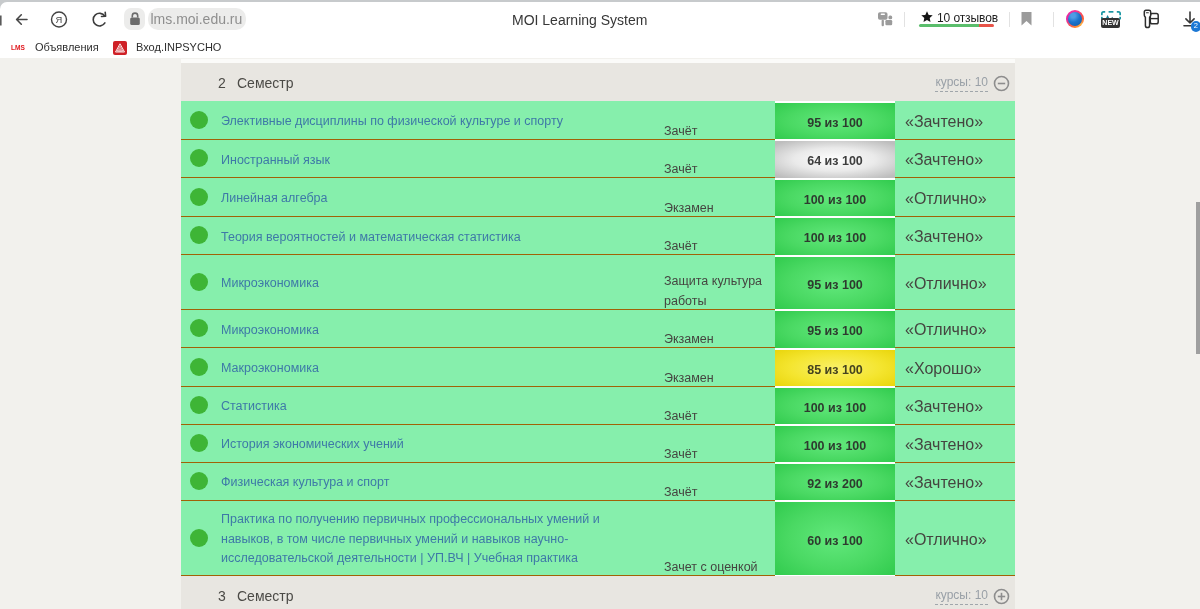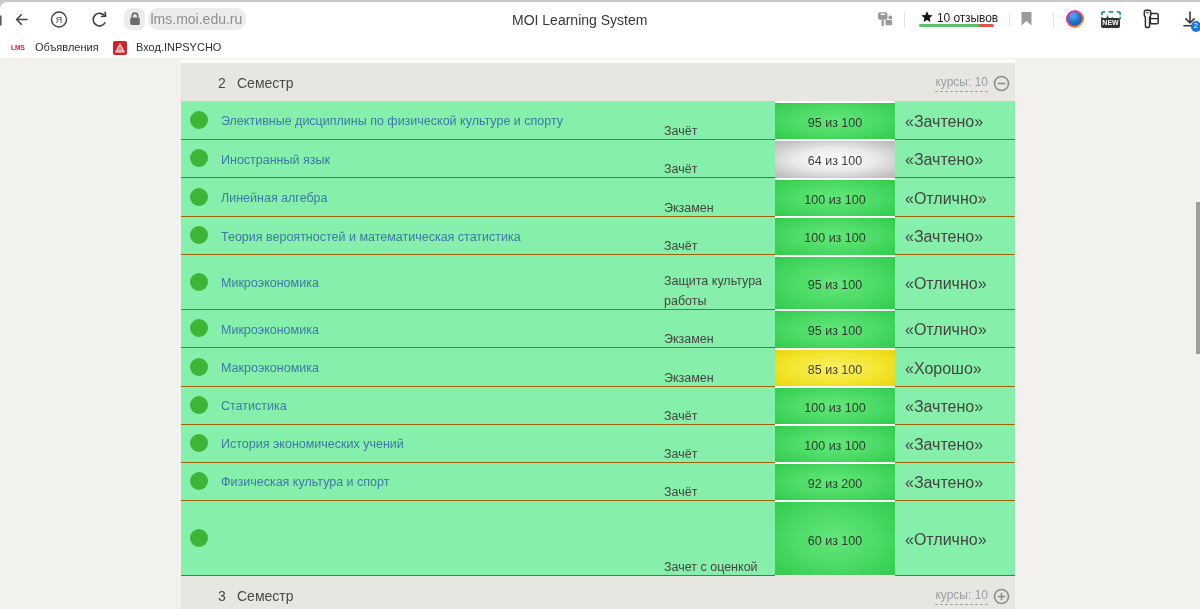--- a/index.html
+++ b/index.html
@@ -37,21 +37,21 @@
 .shead .num{position:absolute;left:37px;top:12px;font-size:14px;color:#4b4a46}
 .shead .snm{position:absolute;left:56px;top:12px;font-size:14px;color:#4b4a46}
 .shead .crs{position:absolute;right:27px;top:12px;font-size:12px;color:#99a0a7;border-bottom:1px dashed #a0a6ab;padding-bottom:2px}
 .shead svg{position:absolute;right:5.5px;top:7px}
 .row{position:absolute;left:0;width:834px;border-bottom:1px solid #a16207;background:#86efac}
 .dot{position:absolute;left:9px;width:18px;height:18px;border-radius:50%;background:#3eb536;top:50%;margin-top:-9px}
 .nm{position:absolute;left:40px;top:0;bottom:0;width:440px;display:flex;align-items:center;font-size:12.5px;color:#3e79a7;line-height:19.5px}
 .nm>span,.ex>span{position:relative;top:2px}
 .ex{position:absolute;left:483px;top:0;bottom:0;width:115px;display:flex;align-items:flex-end;font-size:12.5px;color:#454540;line-height:20px}
 .bcell{position:absolute;left:594px;width:120px;top:0;bottom:-1px;background:#fff}
-.bdg{position:absolute;left:0;right:0;top:1.5px;bottom:0.5px;display:flex;align-items:center;justify-content:center;font-size:12.5px;font-weight:normal;padding-top:4px;box-sizing:border-box}
+.bdg{position:absolute;left:0;right:0;top:1.5px;bottom:0.5px;display:flex;align-items:center;justify-content:center;font-size:12.5px;font-weight:bold;padding-top:4px;box-sizing:border-box}
 .bg-g{background:radial-gradient(ellipse 70% 75% at 50% 50%,#62e87c 0%,#4ad963 55%,#2fca4c 100%);color:#2e3b2f}
 .bg-y{background:radial-gradient(ellipse 70% 75% at 50% 50%,#f9f067 0%,#f4e52f 55%,#e8d409 100%);color:#45431f}
 .bg-w{background:radial-gradient(ellipse 68% 62% at 50% 50%,#fefefe 0%,#eaeaea 50%,#bdbdbd 100%);color:#3e3e3e}
 .gr{position:absolute;left:724px;top:0;bottom:0;display:flex;align-items:center;font-size:16px;color:#454540;padding-top:4px;box-sizing:border-box}
 #scrollbar{position:absolute;left:1195.5px;top:143px;width:4px;height:152px;background:#9f9f9f}
 </style></head>
 <body>
 <div id="page">
  <div id="tbl">
 <div id="sliver"></div>
@@ -189,20 +189,23 @@
  <div class="ex">
           <span>Зачёт</span>
         </div>
  <div class="bcell">
           <div class="bdg bg-g">92 из 200</div>
         </div>
  <div class="gr">«Зачтено»</div>
 </div>
 <div class="row" style="top:441.5px;height:74px">
  <div class="dot"></div>
+ <div class="nm">
+          <span>Практика по получению первичных профессиональных умений и<br>навыков, в том числе первичных умений и навыков научно-<br>исследовательской деятельности | УП.ВЧ | Учебная практика</span>
+        </div>
  <div class="ex">
           <span>Зачет с оценкой</span>
         </div>
  <div class="bcell">
           <div class="bdg bg-g">60 из 100</div>
         </div>
  <div class="gr">«Отлично»</div>
 </div>
 <div class="shead" style="top:516.5px;height:33.5px">
         <span class="num">3</span>

